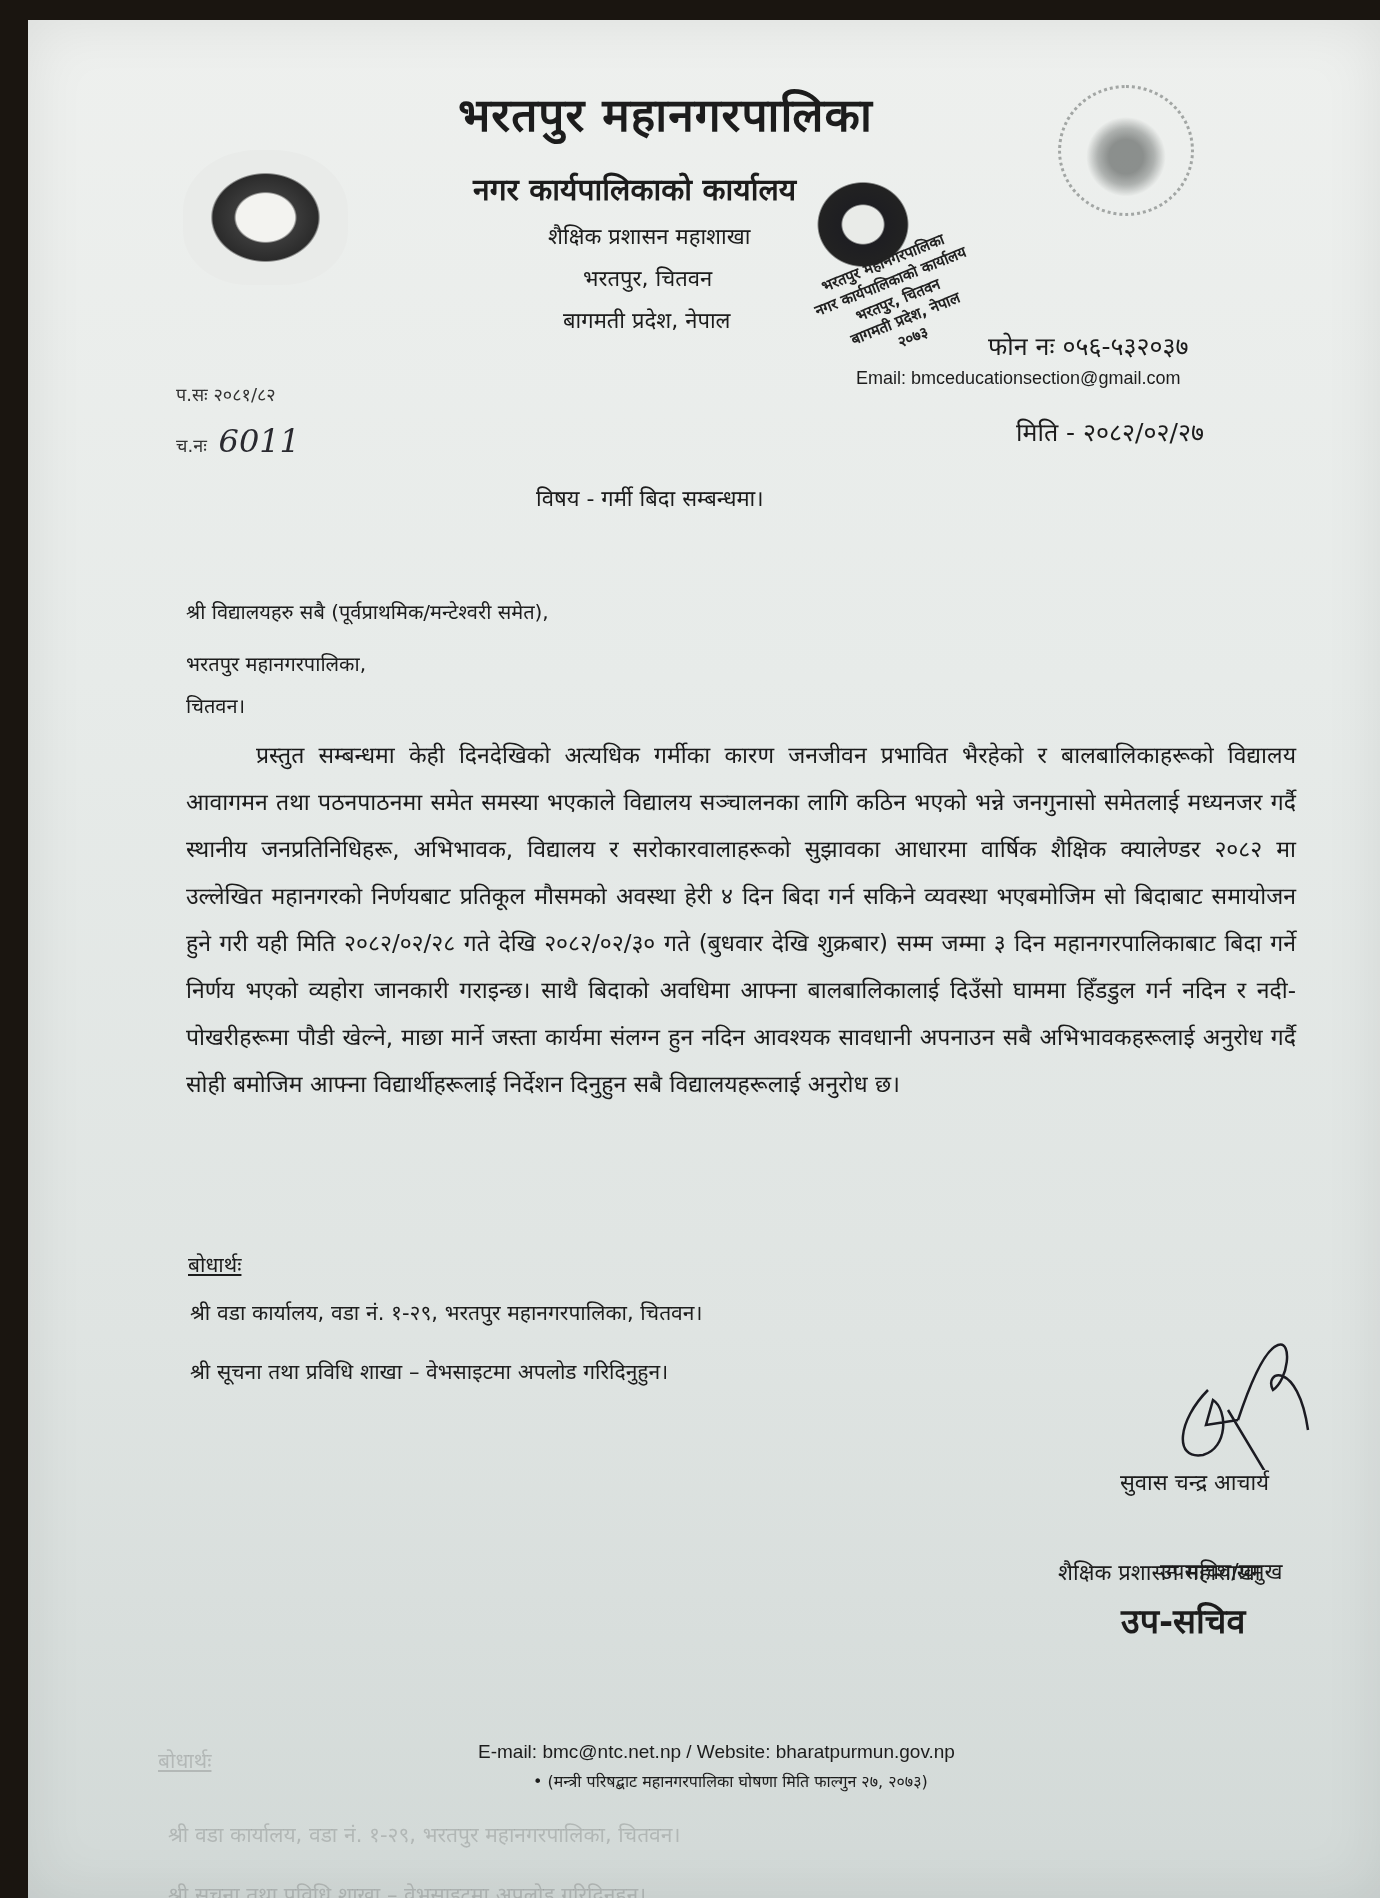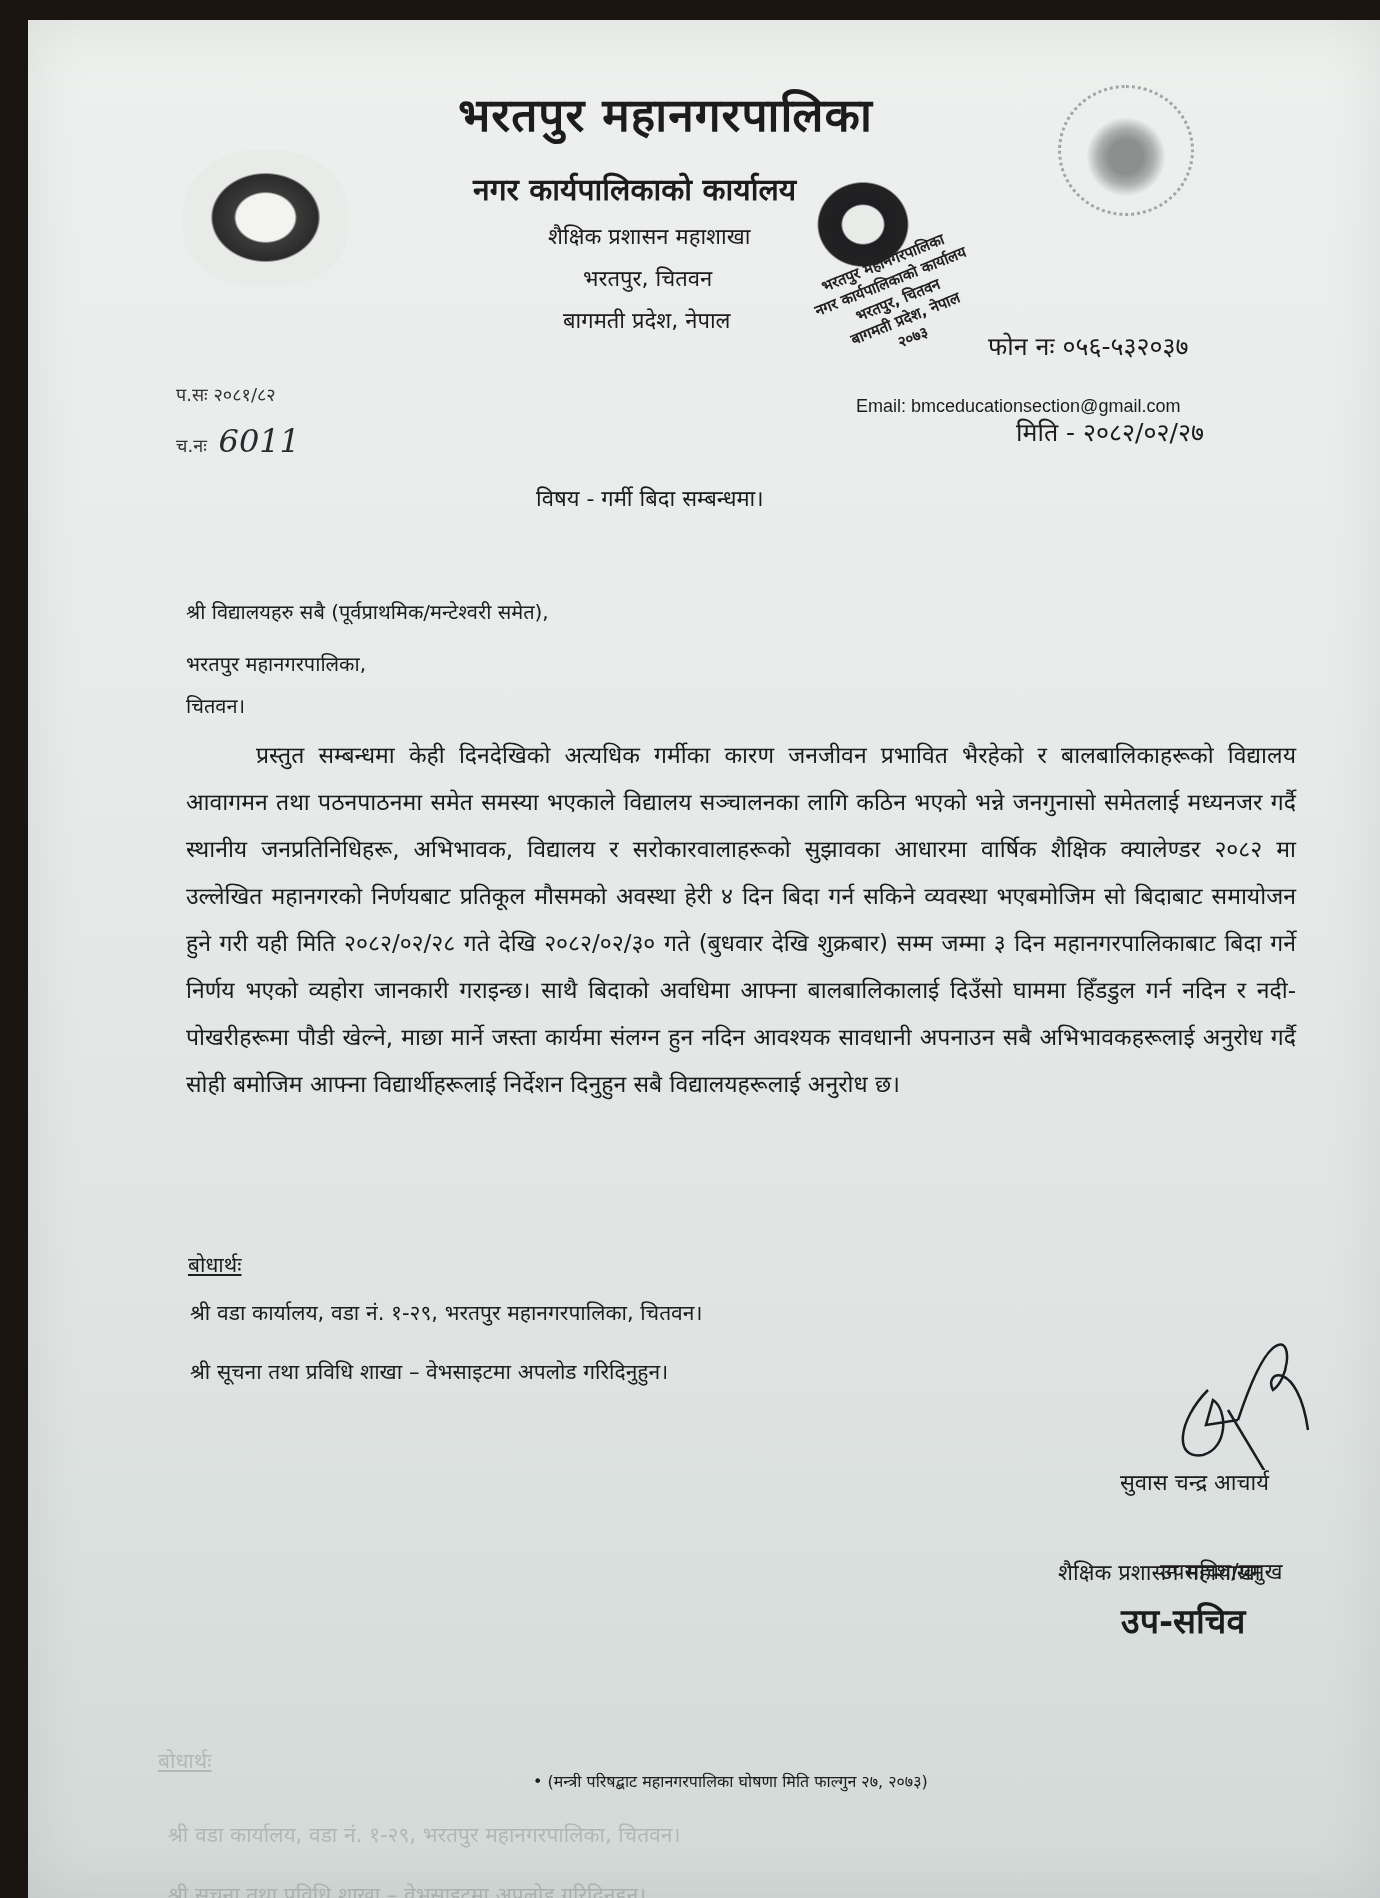--- a/index.html
+++ b/index.html
@@ -38,21 +38,21 @@
     position: absolute; left: 770px; top: 230px; width: 200px;
     transform: rotate(-22deg); font-size: 15px; font-weight: bold; color: #222;
     line-height: 20px; text-align: center;
   }
   .hdr-title { left: 430px; top: 62px; font-size: 46px; font-weight: bold; font-family: "DejaVu Serif", serif; letter-spacing: 1px; }
   .hdr-sub1 { left: 445px; top: 148px; font-size: 30px; font-weight: bold; }
   .hdr-sub2 { left: 520px; top: 200px; font-size: 22px; }
   .hdr-sub3 { left: 555px; top: 242px; font-size: 22px; }
   .hdr-sub4 { left: 535px; top: 284px; font-size: 22px; }
   .phone { left: 960px; top: 308px; font-size: 25px; }
-  .email { left: 828px; top: 376px; font-size: 18px; font-family: "Liberation Sans", sans-serif; }
+  .email { left: 828px; top: 348px; font-size: 18px; font-family: "Liberation Sans", sans-serif; }
   .miti { left: 988px; top: 394px; font-size: 25px; }
   .ref1 { left: 148px; top: 362px; font-size: 18px; color: #333; }
   .ref2 { left: 148px; top: 402px; font-size: 18px; color: #333; }
   .ref2 .hand { font-family: "DejaVu Serif", serif; font-style: italic; font-size: 32px; color: #2a2a30; margin-left: 6px; }
   .subject { left: 508px; top: 462px; font-size: 22px; }
   .addr { left: 158px; font-size: 20px; }
   .body-par {
     position: absolute; left: 158px; top: 712px; width: 1110px;
     font-size: 23px; line-height: 47px; text-align: justify; text-indent: 70px;
     color: #1a1a1a;
@@ -119,14 +119,15 @@
   </svg>
   <div class="abs sig-name">सुवास चन्द्र आचार्य</div>
   <div class="abs sig-role">उपसचिव/प्रमुख</div>
   <div class="abs sig-dept">शैक्षिक प्रशासन महाशाखा</div>
   <div class="abs sig-stamp">उप-सचिव</div>
 
   <div class="abs ghost" style="left:130px; top:1726px; text-decoration: underline;">बोधार्थः</div>
   <div class="abs ghost" style="left:140px; top:1800px;">श्री वडा कार्यालय, वडा नं. १-२९, भरतपुर महानगरपालिका, चितवन।</div>
   <div class="abs ghost" style="left:140px; top:1860px;">श्री सूचना तथा प्रविधि शाखा – वेभसाइटमा अपलोड गरिदिनुहुन।</div>
 
+  <div class="abs foot-2">E-mail: bmc@ntc.net.np / Website: bharatpurmun.gov.np</div>
   <div class="abs foot-3">• (मन्त्री परिषद्बाट महानगरपालिका घोषणा मिति फाल्गुन २७, २०७३)</div>
 </div>
 
 </body></html>

